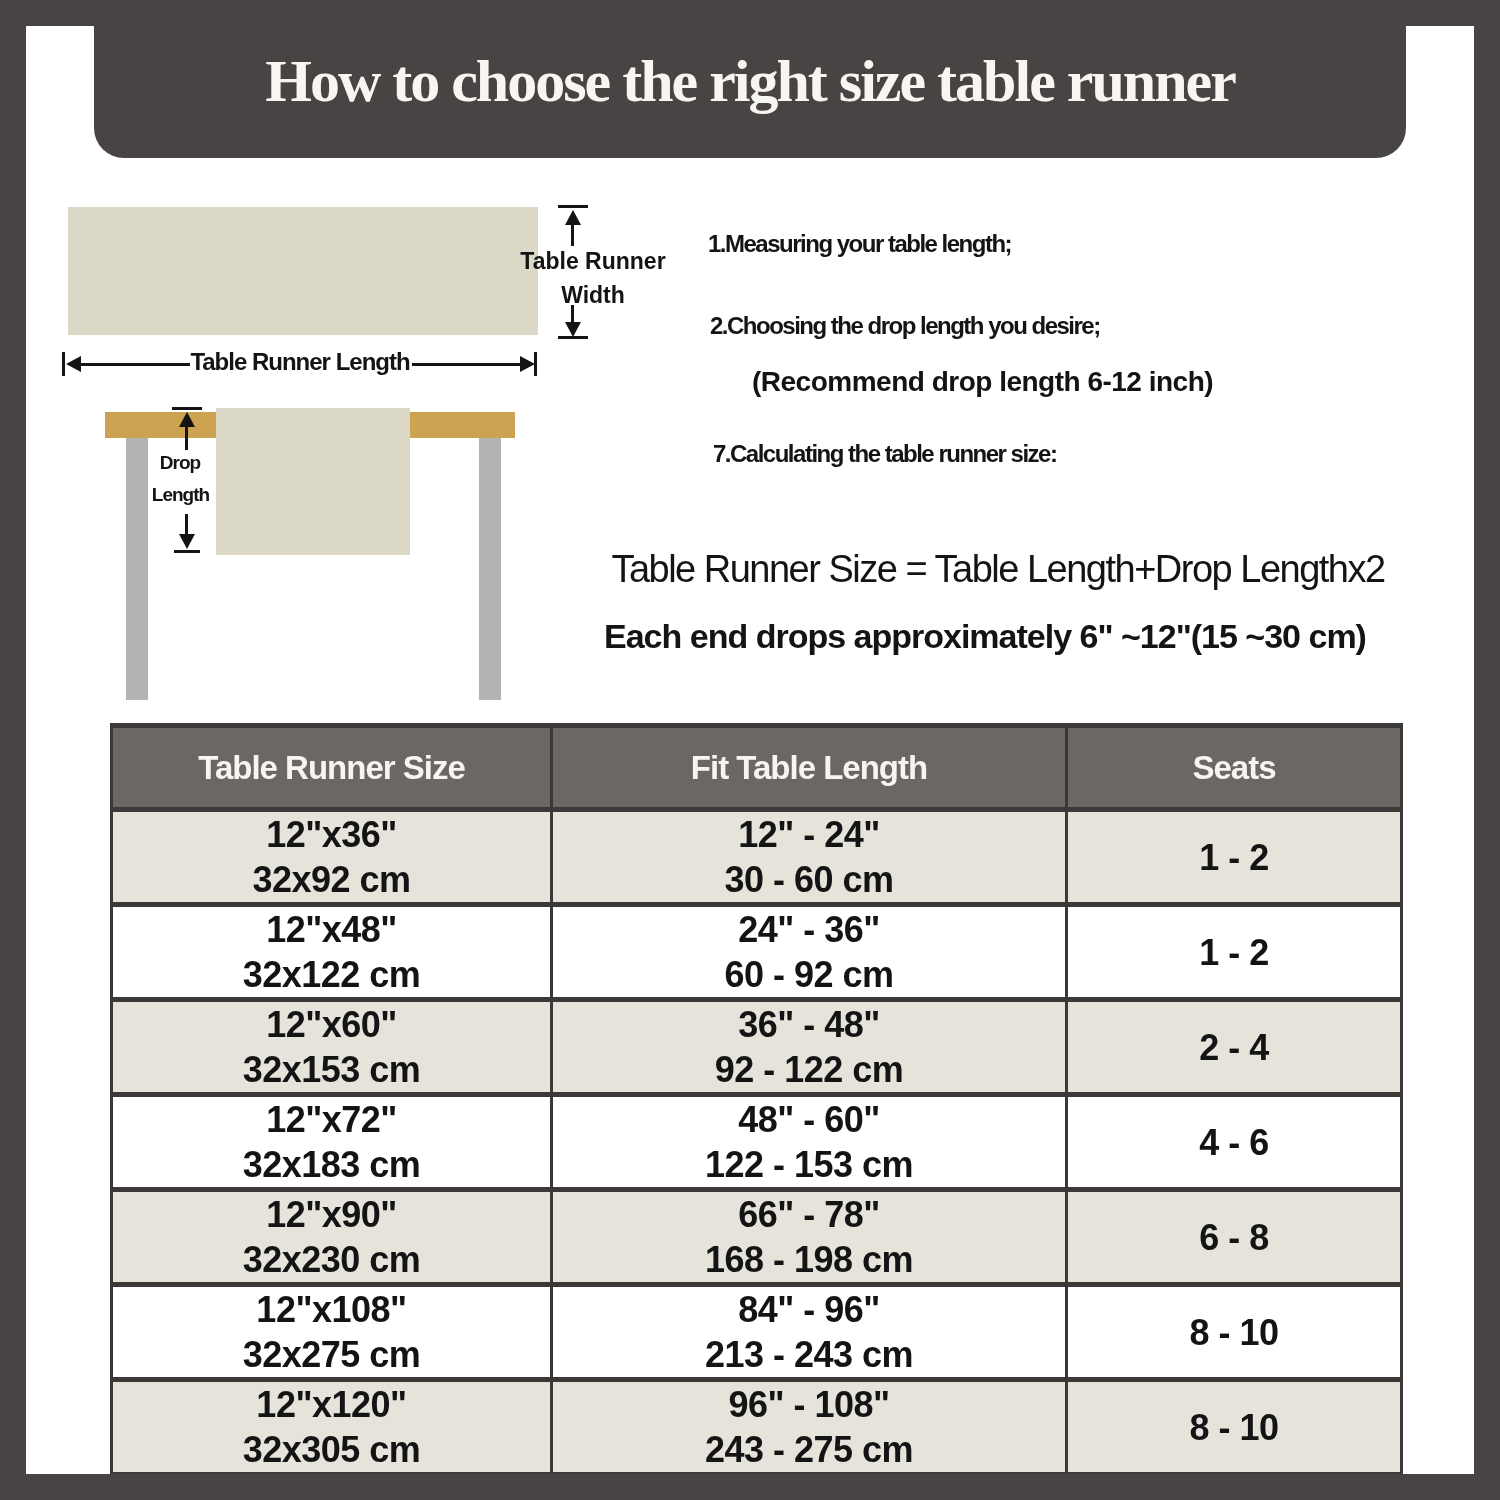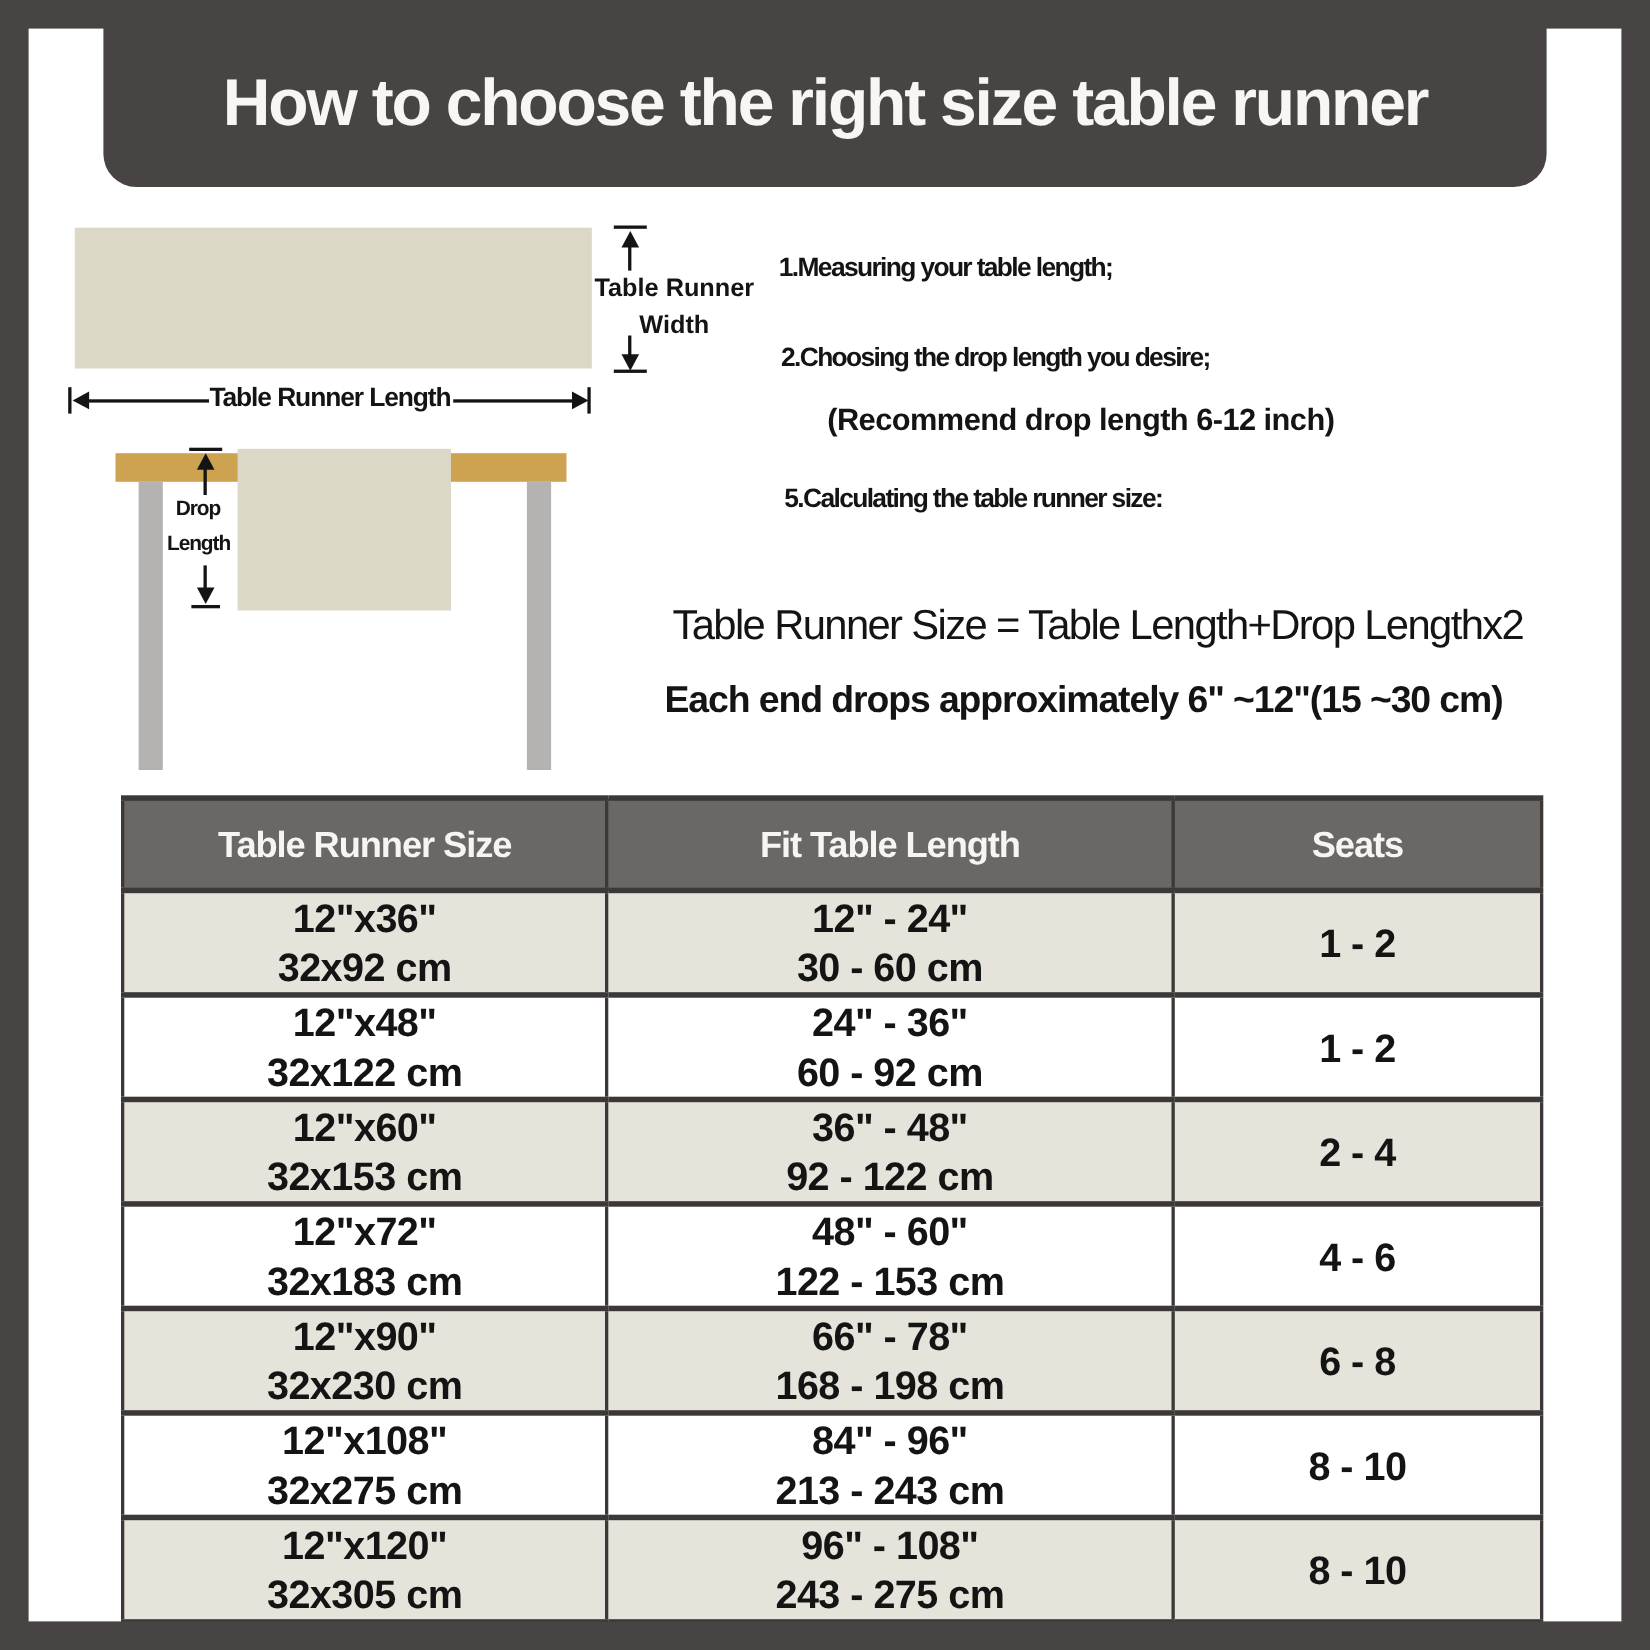--- a/index.html
+++ b/index.html
@@ -5,36 +5,36 @@
   :root{
     --frame:#474443; --banner:#474443; --table-header-bg:#6a6765;
     --row-alt-bg:#e5e3da; --runner-fabric:#dbd8c8; --table-wood:#cda250;
     --table-legs:#b4b3b1; --grid-line:#3b3837; --ink:#141414;
   }
   *{margin:0;padding:0;box-sizing:border-box;}
   body{background:#888;font-family:"Liberation Sans",sans-serif;font-weight:700;}
   .page{position:relative;width:1500px;height:1500px;background:#ffffff;overflow:hidden;margin:0 auto;}
   .frame{position:absolute;inset:0;border:26px solid var(--frame);z-index:60;pointer-events:none;}
   
-  .banner{position:absolute;left:94px;top:16px;width:1312px;height:154px;background:var(--banner);
-          border-radius:0 0 30px 30px;display:flex;align-items:center;justify-content:center;z-index:5;}
+  .banner{position:absolute;left:94px;top:4px;width:1312px;height:154px;background:var(--banner);
+          border-radius:0 0 30px 30px;display:flex;align-items:center;justify-content:center;z-index:5;font-family:Liberation Serif, serif;}
   .banner h1{color:#f7f6f3;font-size:60px;letter-spacing:-2px;white-space:nowrap;font-weight:700;}
   
   .abs{position:absolute;}
   .hline{position:absolute;height:3px;background:var(--ink);}
   .vline{position:absolute;width:3px;background:var(--ink);}
   .tri{position:absolute;width:0;height:0;}
   .tri.up{border-left:8px solid transparent;border-right:8px solid transparent;border-bottom:15px solid var(--ink);}
   .tri.down{border-left:8px solid transparent;border-right:8px solid transparent;border-top:15px solid var(--ink);}
   .tri.left{border-top:8px solid transparent;border-bottom:8px solid transparent;border-right:15px solid var(--ink);}
   .tri.right{border-top:8px solid transparent;border-bottom:8px solid transparent;border-left:15px solid var(--ink);}
   .lbl{position:absolute;color:var(--ink);text-align:center;font-weight:700;}
   
   .runner-top{position:absolute;left:68px;top:207px;width:470px;height:128px;background:var(--runner-fabric);}
-  .width-label{left:538px;top:244px;width:150px;font-size:23px;line-height:34px;}
+  .width-label{left:518px;top:244px;width:150px;font-size:23px;line-height:34px;}
   .length-label{left:186px;top:348px;width:228px;font-size:24px;letter-spacing:-1px;}
   
   .table-top{position:absolute;left:105px;top:412px;width:410px;height:26px;background:var(--table-wood);z-index:1;}
   .leg{position:absolute;top:438px;width:22px;height:262px;background:var(--table-legs);z-index:1;}
   .runner-side{position:absolute;left:216px;top:408px;width:194px;height:147px;background:var(--runner-fabric);z-index:2;}
   .drop-label{font-size:19px;letter-spacing:-1px;z-index:3;}
   
   .step{position:absolute;color:var(--ink);font-size:24px;letter-spacing:-1.5px;white-space:nowrap;font-weight:700;}
   .note{position:absolute;color:var(--ink);font-size:28px;letter-spacing:-0.5px;white-space:nowrap;font-weight:700;}
   .formula{position:absolute;left:553px;top:548px;width:890px;text-align:center;color:var(--ink);
@@ -93,21 +93,21 @@
   <div class="vline" style="left:185px;top:425px;height:25px;z-index:3;"></div>
   <div class="lbl drop-label" style="left:140px;top:452px;width:80px;">Drop</div>
   <div class="lbl drop-label" style="left:133px;top:484px;width:95px;">Length</div>
   <div class="vline" style="left:185px;top:514px;height:22px;z-index:3;"></div>
   <div class="tri down" style="left:179px;top:534px;z-index:3;"></div>
   <div class="hline" style="left:174px;top:550px;width:26px;z-index:3;"></div>
 
   <div class="step" style="left:708px;top:230px;">1.Measuring your table length;</div>
   <div class="step" style="left:710px;top:312px;">2.Choosing the drop length you desire;</div>
   <div class="note" style="left:752px;top:366px;">(Recommend drop length 6-12 inch)</div>
-  <div class="step" style="left:713px;top:440px;">5.Calculating the table runner size:</div>
+  <div class="step" style="left:713px;top:440px;">7.Calculating the table runner size:</div>
   <div class="formula">Table Runner Size = Table Length+Drop Lengthx2</div>
   <div class="dropnote">Each end drops approximately 6" ~12"(15 ~30 cm)</div>
 
   <table class="size">
     <colgroup>
         <col style="width:440px">
         <col style="width:515px">
         <col style="width:335px">
       </colgroup>
     <thead>

